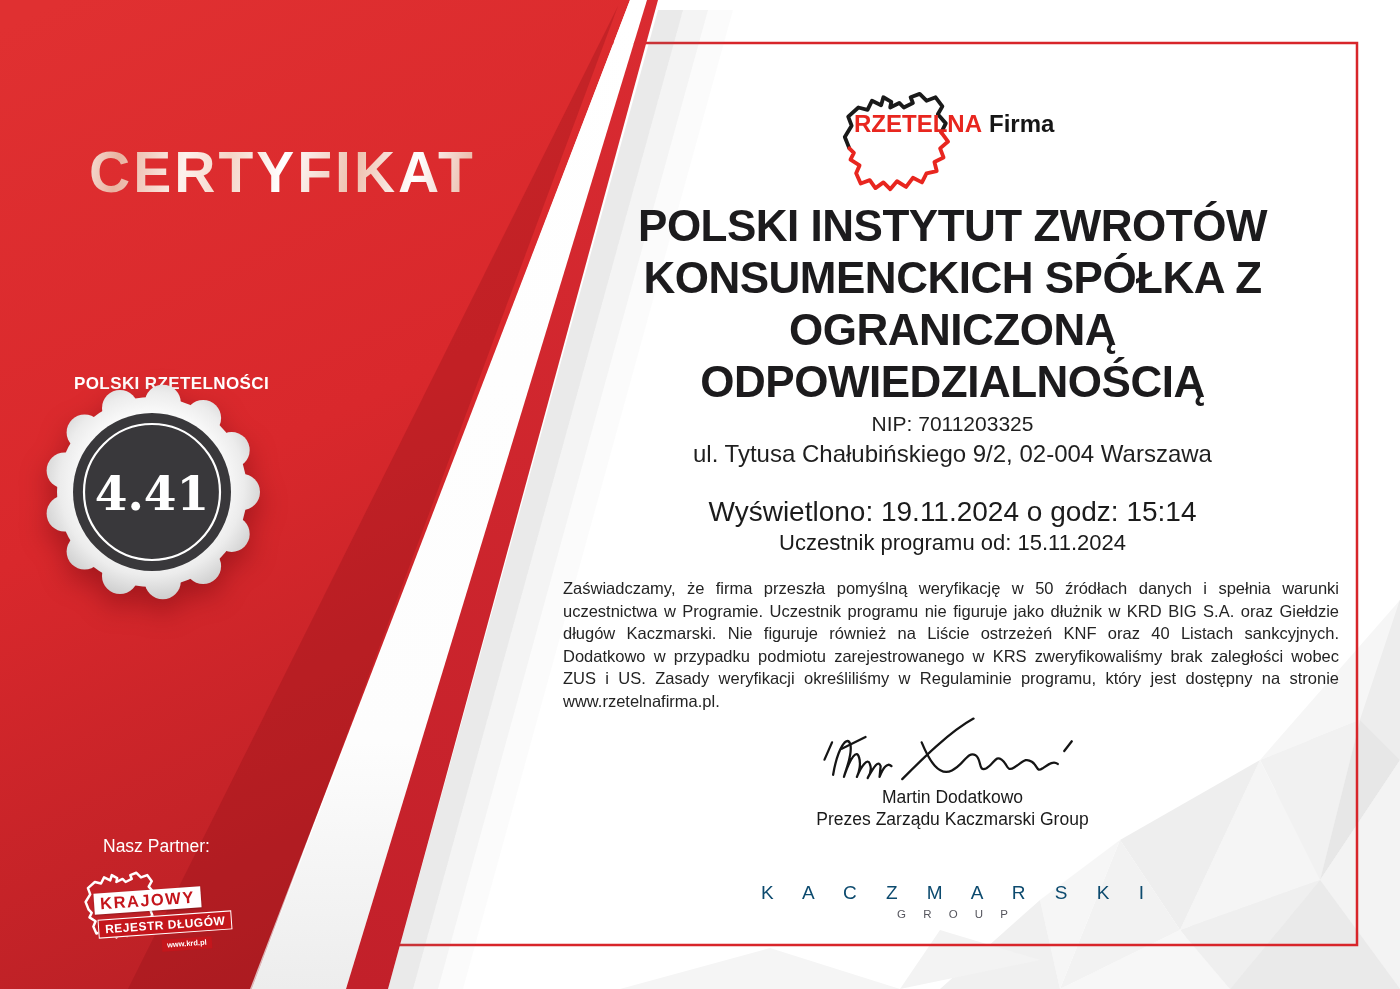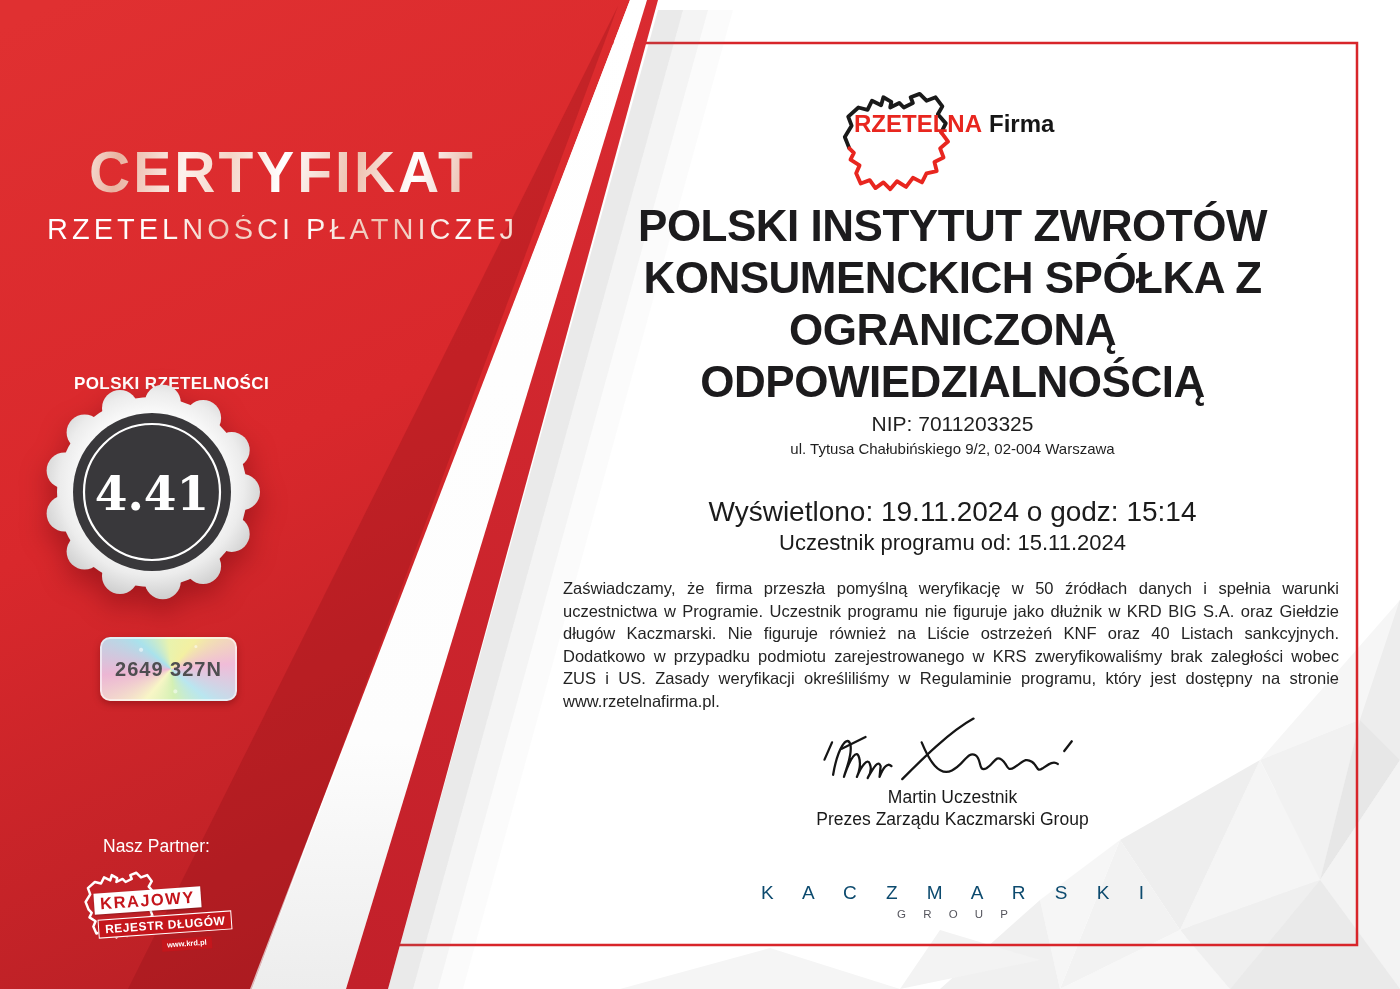--- a/index.html
+++ b/index.html
@@ -63,21 +63,21 @@
     position:absolute;left:16px;top:32px;font-size:24px;font-weight:bold;white-space:nowrap;
   }
   .brand .w-red{color:#e8261f;}
   .brand .w-black{color:#161616;margin-left:7px;}
   .company{
     left:560px;top:200px;width:785px;text-align:center;z-index:10;
     font-size:44px;font-weight:bold;line-height:52px;color:#1c1b1d;
     white-space:pre-line;letter-spacing:-.5px;
   }
   .nipline{left:560px;top:412px;width:785px;text-align:center;font-size:21px;color:#1f1f1f;z-index:10;}
-  .addrline{left:560px;top:440px;width:785px;text-align:center;font-size:15px;color:#1f1f1f;z-index:10;}
+  .addrline{left:560px;top:440px;width:785px;text-align:center;font-size:24px;color:#1f1f1f;z-index:10;}
   .shownline{left:560px;top:496px;width:785px;text-align:center;font-size:28px;color:#1b1b1b;z-index:10;}
   .memberline{left:560px;top:530px;width:785px;text-align:center;font-size:22px;color:#1b1b1b;z-index:10;}
   .bodytext{
     left:563px;top:577px;width:776px;z-index:10;
     font-size:16.5px;line-height:22.5px;color:#242424;text-align:justify;
   }
   .signature{left:818px;top:712px;z-index:10;}
   .signer{left:560px;top:786px;width:785px;text-align:center;font-size:17.5px;color:#1a1a1a;line-height:22px;z-index:10;}
   .footer-brand{left:560px;top:882px;width:785px;text-align:center;font-size:19px;letter-spacing:12px;color:#0c4a6e;font-weight:normal;z-index:10;text-indent:12px;}
   .footer-sub{left:560px;top:908px;width:785px;text-align:center;font-size:11.5px;letter-spacing:7px;color:#55555d;z-index:10;text-indent:7px;}
@@ -133,21 +133,20 @@
       <polygon points="647,0 658,0 388,989 346,989" fill="url(#band2g)"></polygon>
 
       <polygon points="658,10 683,10 413,989 388,989" fill="#7e7e7e" opacity="0.16"></polygon>
       <polygon points="683,10 708,10 438,989 413,989" fill="#8a8a8a" opacity="0.09"></polygon>
       <polygon points="708,10 733,10 463,989 438,989" fill="#999999" opacity="0.04"></polygon>
     </g>
   </svg>
 
   <div class="abs title-wrap">
     <div class="cert-title">CERTYFIKAT</div>
-    <div class="cert-subtitle">RZETELNOŚCI PŁATNICZEJ</div>
   </div>
 
   <div class="abs score-label">POLSKI RZETELNOŚCI</div>
 
   <svg class="abs seal" width="230" height="230" viewBox="-115 -115 230 230">
     <defs>
       <radialGradient id="sealGrad" gradientUnits="userSpaceOnUse" cx="0" cy="-8" r="115">
         <stop offset="0" stop-color="#ffffff"></stop>
         <stop offset="0.58" stop-color="#fdfdfd"></stop>
         <stop offset="0.80" stop-color="#ececec"></stop>
@@ -168,23 +167,20 @@
       <circle cx="10.8" cy="-89.3" r="18"></circle>
         <circle cx="51.1" cy="-74.1" r="18"></circle>
       <circle cx="79.7" cy="-41.9" r="18"></circle>
       <circle cx="0" cy="0" r="95"></circle>
     </g>
     <circle cx="0" cy="0" r="79" fill="#39383b"></circle>
     <circle cx="0" cy="0" r="68" fill="none" stroke="#ffffff" stroke-width="2.2"></circle>
     <text x="0" y="1" text-anchor="middle" dominant-baseline="central" font-size="47" fill="#ffffff">4.41</text>
   </svg>
 
-  <div class="abs hologram">
-    <span>2649 327N</span>
-  </div>
 
   <div class="abs partner-label">Nasz Partner:</div>
 
   <div class="abs krd">
     <svg class="map" width="86" height="80" viewBox="0 0 104 104">
       <g fill="none" stroke="#ffffff" stroke-width="3.2" stroke-linejoin="round" stroke-linecap="round">
         <path d="M10,62 L6,52 L12,42 L9,34 L18,26 L26,28 L30,20 L38,24 L40,17 L47,21 L46,26 L54,22 L58,26 L66,22 L64,17 L72,14 L78,20 L86,17 L92,25 L88,32 L95,40 L91,48 L97,56 L90,62 L93,70 L85,74 L87,82 L78,84 L74,92 L66,88 L60,96 L52,91 L46,98 L40,92 L33,97 L28,90 L20,93 L16,84 L19,77 L11,72 L14,66 Z"></path>
       </g>
     </svg>
     <div class="b1">KRAJOWY</div>
@@ -219,20 +215,20 @@
       <path d="M6,44 L13,28"></path>
       <path d="M14,58 C18,34 27,20 30,30 C32,40 26,52 24,60 C30,42 36,34 38,42 C40,48 38,56 36,60 C40,50 46,42 48,48 C50,53 48,58 46,61 C52,50 56,44 58,50 L57,60 C60,52 64,46 68,50"></path>
       <path d="M22,34 L44,23"></path>
       <path d="M78,62 C96,44 122,18 144,6"></path>
       <path d="M96,28 C103,45 112,60 124,54 C136,48 138,36 146,40 C152,44 148,56 156,52 C164,47 164,40 170,44 C176,48 174,56 182,51 C190,46 192,42 198,46 C204,50 202,56 208,52 C214,48 218,45 222,48"></path>
       <path d="M228,36 L235,27"></path>
     </g>
   </svg>
 
   <div class="abs signer">
-    <div>Martin Uczestnik</div>
+    <div>Martin Dodatkowo</div>
     <div>Prezes Zarządu Kaczmarski Group</div>
   </div>
 
   <div class="abs footer-brand">K A C Z M A R S K I</div>
   <div class="abs footer-sub">G R O U P</div>
 
 </div>
 
 </body></html>

